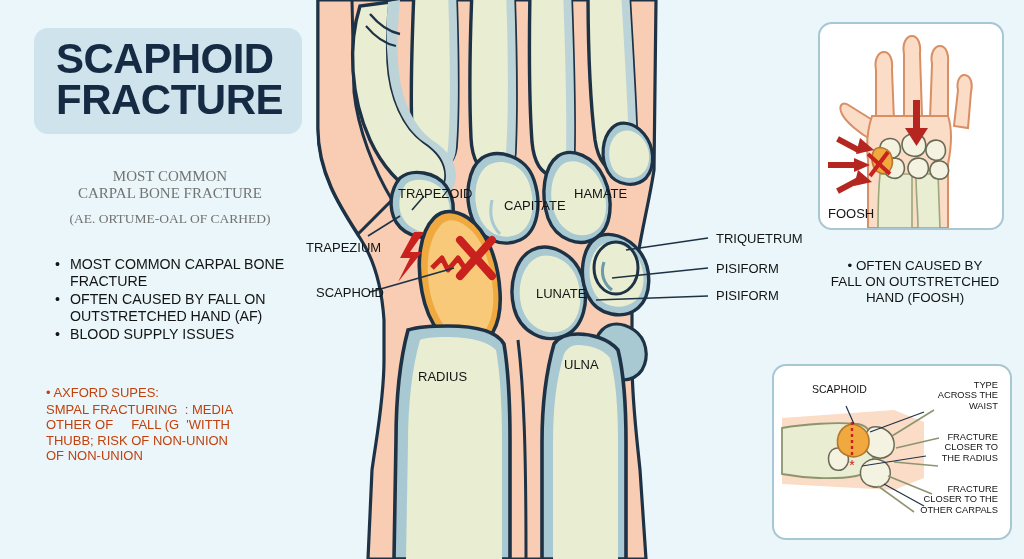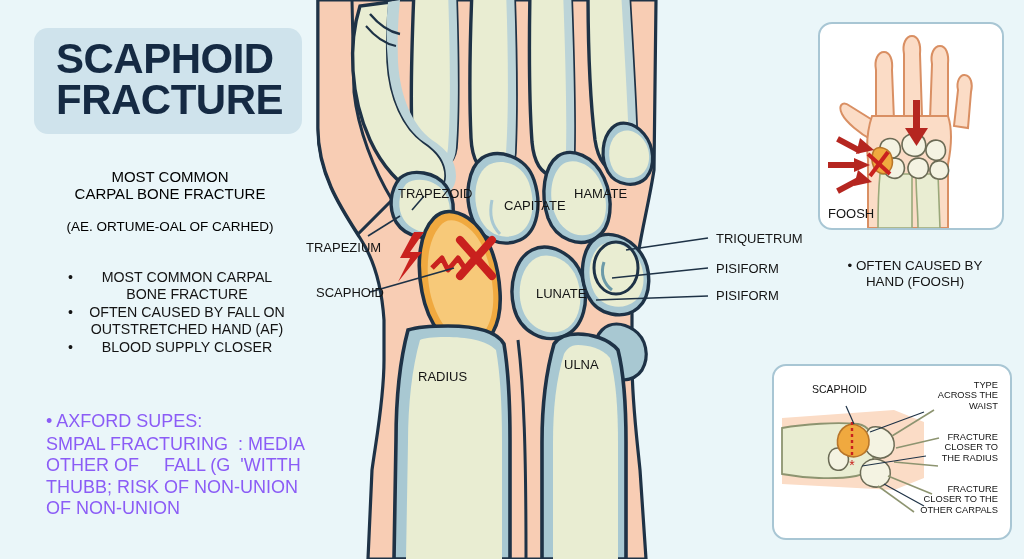--- a/index.html
+++ b/index.html
@@ -16,38 +16,38 @@
     position:absolute;left:34px;top:28px;width:268px;
     background:#cfe3ec;border-radius:14px;
     padding:10px 16px 14px 22px;box-sizing:border-box;
   }
   .title-line{
     font-weight:bold;color:#152a43;
     font-size:42px;line-height:0.98;letter-spacing:-0.5px;
   }
   .subtitle{
     position:absolute;left:20px;top:168px;width:300px;
-    text-align:center;color:#000000;
+    text-align:center;color:#737373;font-family:Liberation Serif, serif;
   }
   .sub1{font-size:15px;line-height:1.14;}
-  .sub2{font-size:13.5px;margin-top:17px;}
+  .sub2{font-size:13.5px;margin-top:9px;}
 
   .bullets{
     position:absolute;left:46px;top:252px;width:262px;
     color:#141414;font-size:14.2px;line-height:1.19;
   }
   .bullets li{margin:0 0 0 0;padding:0;}
-  .bullets ul{margin:17px;padding-left:20px;list-style:none;text-align:center;}
+  .bullets ul{margin:4px;padding-left:20px;list-style:none;}
   .bullets ul li{position:relative;margin-bottom:1px;}
   .bullets ul li::before{
     content:"\2022";position:absolute;left:-15px;top:0;
   }
   .para-block{
     position:absolute;left:46px;top:385px;width:280px;
-    color:#8b5cf6;font-size:18px;line-height:1.2;margin-top:26px;
+    color:#c2410c;font-size:13px;line-height:1.2;
   }
   .para-head{margin-bottom:1px;}
   .garble{white-space:pre;}
 
   
   .main-diagram{position:absolute;left:296px;top:0;width:420px;height:559px;}
   .main-diagram svg{display:block;}
 
   .bone-lbl{
     position:absolute;font-size:13px;color:#141414;
@@ -91,21 +91,21 @@
   <div class="subtitle">
     <div class="sub1">MOST COMMON</div>
     <div class="sub1">CARPAL BONE FRACTURE</div>
     <div class="sub2">(AE. ORTUME-OAL OF CARHED)</div>
   </div>
 
   <div class="bullets">
     <ul>
       <li>MOST COMMON CARPAL BONE FRACTURE</li>
       <li>OFTEN CAUSED BY FALL ON OUTSTRETCHED HAND (AF)</li>
-      <li>BLOOD SUPPLY CLOSER</li>
+      <li>BLOOD SUPPLY ISSUES</li>
     </ul>
   </div>
 
   <div class="para-block">
     <div class="para-head">• AXFORD SUPES:</div>
     <div class="garble">SMPAL FRACTURING  : MEDIA</div>
     <div class="garble">OTHER OF     FALL (G  'WITTH</div>
     <div class="garble">THUBB; RISK OF NON-UNION</div>
     <div class="garble">OF NON-UNION</div>
   </div>
@@ -300,20 +300,21 @@
           <rect x="16" y="158" width="26" height="6" transform="rotate(-28 29 161)"></rect>
           <polygon points="38,146 52,158 34,162"></polygon>
         </g>
       </g>
     </svg>
   </div>
   <div class="foosh-text">FOOSH</div>
 
   <div class="right-caption">
     <div>• OFTEN CAUSED BY</div>
+    <div>FALL ON OUTSTRETCHED</div>
     <div>HAND (FOOSH)</div>
   </div>
 
   <div class="panel" id="class-panel">
     <svg width="236" height="172" viewBox="0 0 236 172" xmlns="http://www.w3.org/2000/svg">
 
       <path d="M 8 52 L 120 44 L 150 56 L 150 112 L 120 124 L 8 118 Z" fill="#fbdcc6" stroke="none"></path>
 
       <path d="M 8 62 C 30 58 62 56 84 58 C 96 60 100 70 100 84
                C 100 98 94 108 82 110 C 60 114 30 112 8 108 Z" fill="#e9edd2" stroke="#8d9470" stroke-width="1.8"></path>

